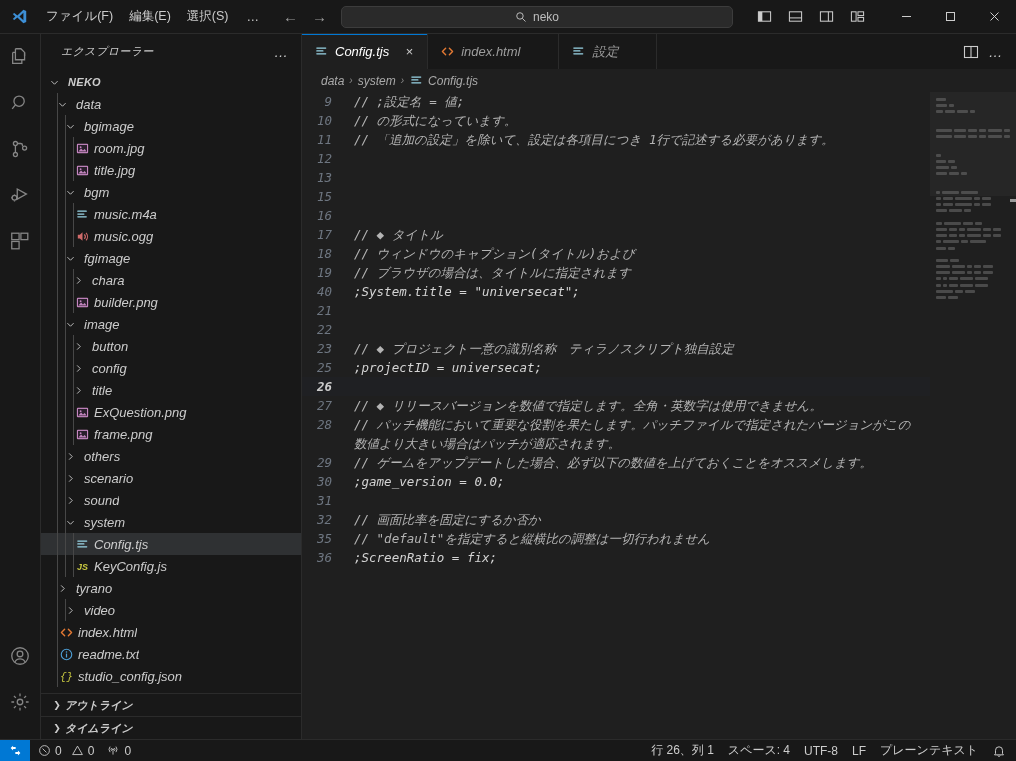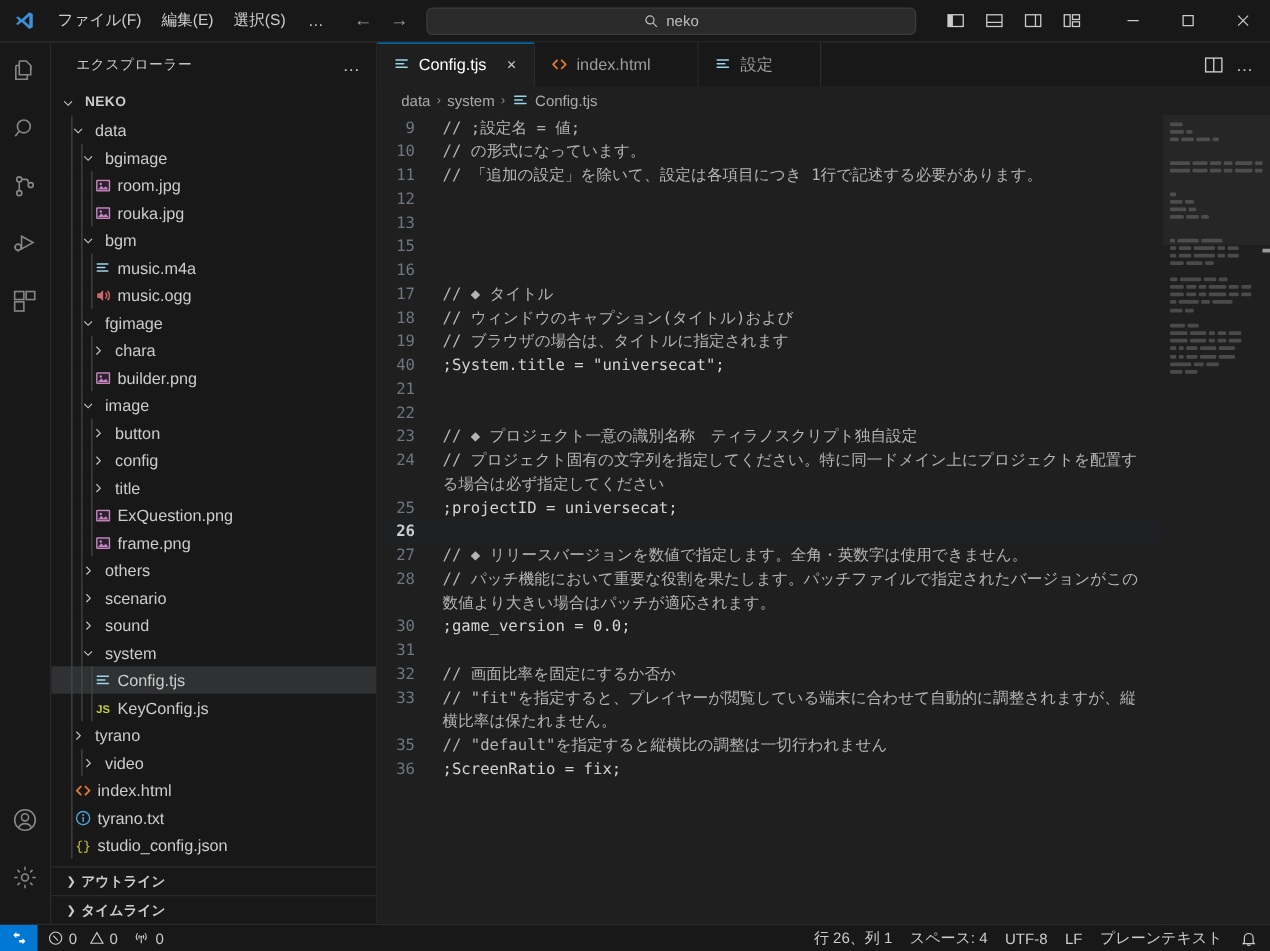--- a/index.html
+++ b/index.html
@@ -39,21 +39,21 @@
     color: #b9b9b9; font-size: 12px;
   }
   .searchbox .q { color: #bdbdbd; }
   .tb-right { margin-left: auto; display: flex; align-items: center; height: 100%; }
   .layout-icons { display: flex; align-items: center; gap: 5px; padding-right: 14px; }
   .layout-btn { width: 26px; height: 26px; display: flex; align-items: center; justify-content: center; border-radius: 4px; }
   .wctl { width: 44px; height: 34px; display: flex; align-items: center; justify-content: center; color: #cccccc; }
   .wctl svg { display: block; }
 
   
-  .body { flex: 1; display: flex; min-height: 0; }
+  .body { flex: 1; display: flex; min-height: 0; font-style: italic; }
 
   
   .activitybar {
     width: 41px; min-width: 41px; background: #181818;
     display: flex; flex-direction: column; align-items: center;
     border-right: 1px solid #2b2b2b;
   }
   .ab-item { width: 41px; height: 46px; display: flex; align-items: center; justify-content: center; color: #868686; position: relative; }
   .ab-spacer { flex: 1; }
 
@@ -345,21 +345,21 @@
             <span class="guide" style="left:32px"></span>
             <span style="width:32px;flex:0 0 32px"></span>
             <span class="ico">
               <svg width="15" height="15" viewBox="0 0 16 16">
                 <rect x="2" y="3" width="12" height="10" rx="1" fill="#c586c0"></rect>
                 <rect x="3.2" y="4.2" width="9.6" height="7.6" fill="#2a1f2c"></rect>
                 <circle cx="6" cy="6.6" r="1" fill="#c586c0"></circle>
                 <path d="M3.6 11.3 6.5 8l2 2.2 1.8-1.7 2.1 2.8z" fill="#c586c0"></path>
               </svg>
             </span>
-            <span class="lbl">rouka.jpg</span>
+            <span class="lbl">title.jpg</span>
           </div>
           <div class="trow">
             <span class="guide" style="left:16px"></span>
             <span class="guide" style="left:24px"></span>
             <span style="width:24px;flex:0 0 24px"></span>
             <span class="chev">
               <svg width="11" height="11" viewBox="0 0 16 16">
                 <path d="M3.5 6 8 10.5 12.5 6" fill="none" stroke="#cccccc" stroke-width="1.3"></path>
               </svg>
             </span>
@@ -618,21 +618,21 @@
           <div class="trow">
             <span class="guide" style="left:16px"></span>
             <span style="width:16px;flex:0 0 16px"></span>
             <span class="ico">
               <svg width="15" height="15" viewBox="0 0 16 16">
                 <circle cx="8" cy="8" r="5.6" fill="none" stroke="#4d9fd6" stroke-width="1.2"></circle>
                 <circle cx="8" cy="5.3" r=".85" fill="#4d9fd6"></circle>
                 <rect x="7.35" y="7" width="1.3" height="4.2" fill="#4d9fd6"></rect>
               </svg>
             </span>
-            <span class="lbl">tyrano.txt</span>
+            <span class="lbl">readme.txt</span>
           </div>
           <div class="trow">
             <span class="guide" style="left:16px"></span>
             <span style="width:16px;flex:0 0 16px"></span>
             <span class="ico">
               <svg width="15" height="15" viewBox="0 0 16 16">
                 <text x="8" y="12" font-size="11" font-family="Liberation Mono, monospace" fill="#cbcb41" text-anchor="middle">{}</text>
               </svg>
             </span>
             <span class="lbl">studio_config.json</span>
@@ -777,54 +777,50 @@
               </div>
               <div class="cline">
                 <span class="lnum">22</span>
                 <span class="ctext cmt">&nbsp;</span>
               </div>
               <div class="cline">
                 <span class="lnum">23</span>
                 <span class="ctext cmt">// ◆ プロジェクト一意の識別名称　ティラノスクリプト独自設定</span>
               </div>
               <div class="cline">
-                <span class="lnum">24</span>
-                <span class="ctext cmt">// プロジェクト固有の文字列を指定してください。特に同一ドメイン上にプロジェクトを配置する場合は必ず指定してください</span>
-              </div>
-              <div class="cline">
                 <span class="lnum">25</span>
                 <span class="ctext code">;projectID = universecat;</span>
               </div>
               <div class="cline active">
                 <span class="lnum">26</span>
                 <span class="ctext cmt">&nbsp;</span>
               </div>
               <div class="cline">
                 <span class="lnum">27</span>
                 <span class="ctext cmt">// ◆ リリースバージョンを数値で指定します。全角・英数字は使用できません。</span>
               </div>
               <div class="cline">
                 <span class="lnum">28</span>
                 <span class="ctext cmt">// パッチ機能において重要な役割を果たします。パッチファイルで指定されたバージョンがこの数値より大きい場合はパッチが適応されます。</span>
               </div>
               <div class="cline">
+                <span class="lnum">29</span>
+                <span class="ctext cmt">// ゲームをアップデートした場合、必ず以下の数値を上げておくことをオススメします。</span>
+              </div>
+              <div class="cline">
                 <span class="lnum">30</span>
                 <span class="ctext code">;game_version = 0.0;</span>
               </div>
               <div class="cline">
                 <span class="lnum">31</span>
                 <span class="ctext cmt">&nbsp;</span>
               </div>
               <div class="cline">
                 <span class="lnum">32</span>
                 <span class="ctext cmt">// 画面比率を固定にするか否か</span>
-              </div>
-              <div class="cline">
-                <span class="lnum">33</span>
-                <span class="ctext cmt">// "fit"を指定すると、プレイヤーが閲覧している端末に合わせて自動的に調整されますが、縦横比率は保たれません。</span>
               </div>
               <div class="cline">
                 <span class="lnum">35</span>
                 <span class="ctext cmt">// "default"を指定すると縦横比の調整は一切行われません</span>
               </div>
               <div class="cline">
                 <span class="lnum">36</span>
                 <span class="ctext code">;ScreenRatio = fix;</span>
               </div>
             </div>

